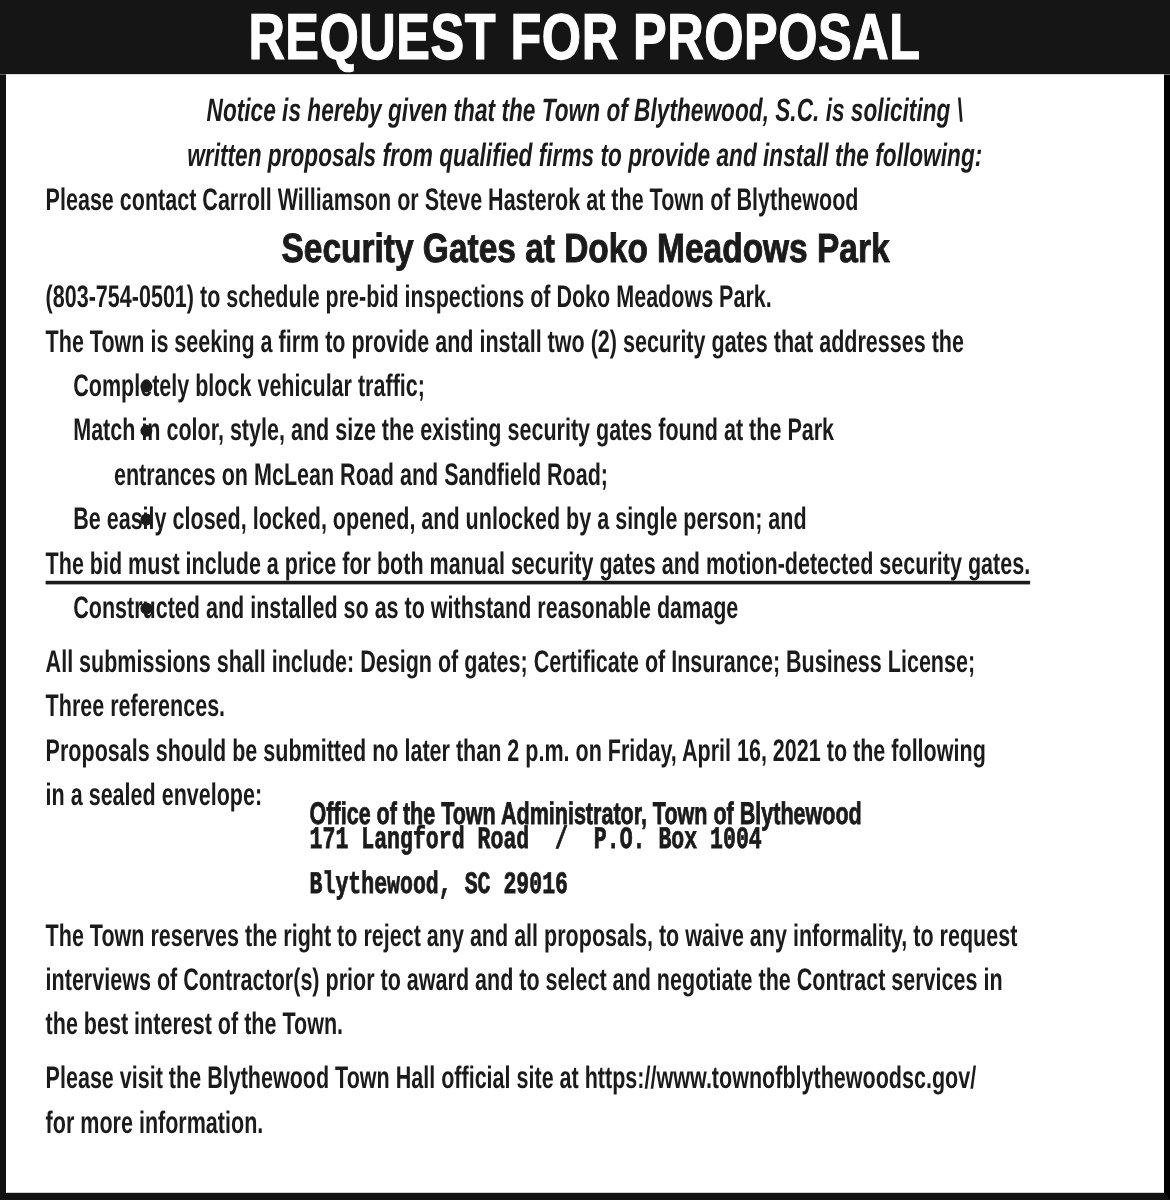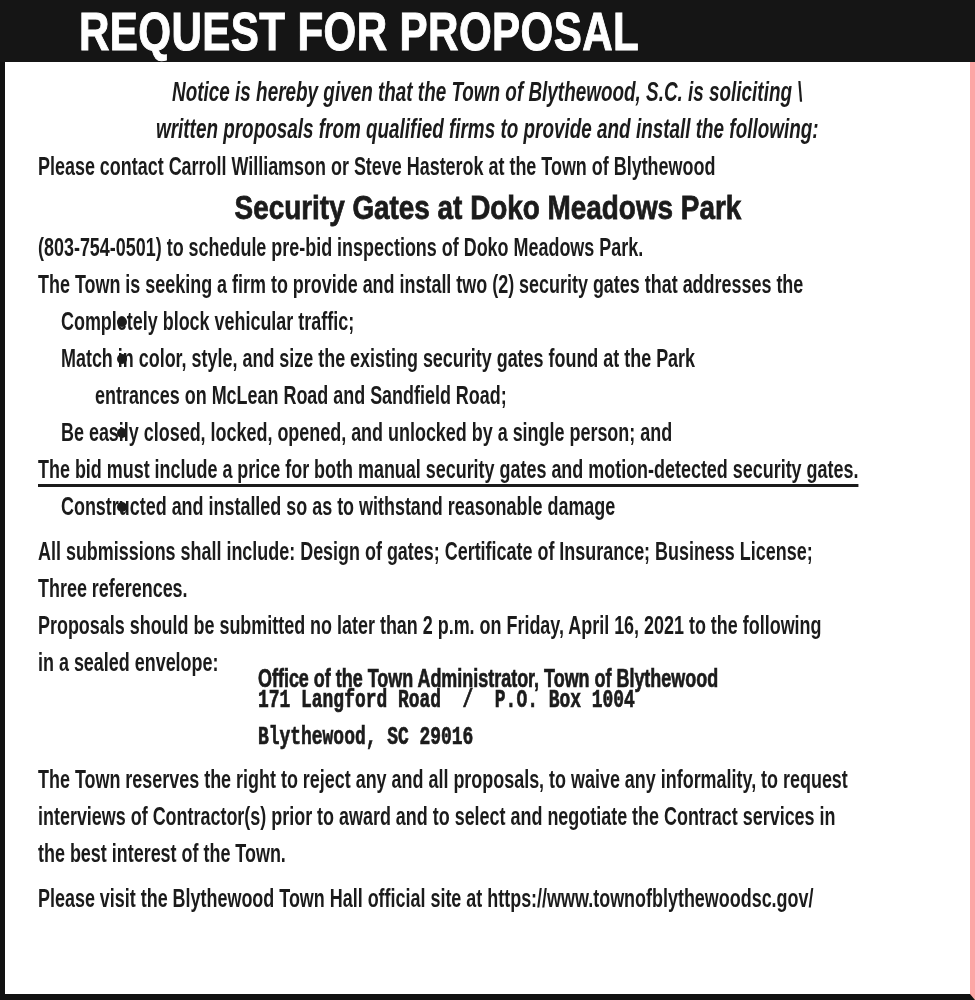--- a/index.html
+++ b/index.html
@@ -10,41 +10,41 @@
     font-family: "Liberation Sans", sans-serif;
     color: #1b1b1b;
   }
   .page { position: relative; width: 975px; height: 1000px; }
 
   
   .masthead {
     position: absolute; top: 0; left: 0;
     width: 975px; height: 62px;
     background: #151515;
-    display: flex; align-items: center; justify-content: flex-start;
+    display: flex; align-items: center; justify-content: center;
   }
   .masthead .t {
     color: #ffffff;
     font-size: 54px;
     font-weight: bold;
     white-space: pre;
     transform: scaleX(0.78);
     transform-origin: 50% 50%;
     -webkit-text-stroke: 1px #ffffff;
     letter-spacing: 0.5px;
   }
 
   
   .frame {
     position: absolute; top: 62px; left: 0;
     width: 975px; height: 938px;
     box-sizing: border-box;
     background: #ffffff;
     border-left: 5px solid #111111;
-    border-right: 5px solid #fca5a5;
+    border-right: 5px solid #000000;
     border-bottom: 6px solid #111111;
     overflow: hidden;
   }
 
   .ln {
     position: relative;
     height: 37px;
     display: flex; align-items: center;
     padding-left: 33px;
   }
@@ -178,15 +178,18 @@
     <div class="ln">
       <span class="t">interviews of Contractor(s) prior to award and to select and negotiate the Contract services in</span>
     </div>
     <div class="ln">
       <span class="t">the best interest of the Town.</span>
     </div>
 
     <div class="ln mt8">
       <span class="t">Please visit the Blythewood Town Hall official site at https://www.townofblythewoodsc.gov/</span>
     </div>
+    <div class="ln">
+      <span class="t">for more information.</span>
+    </div>
 
   </div>
 </div>
 
 </body></html>

